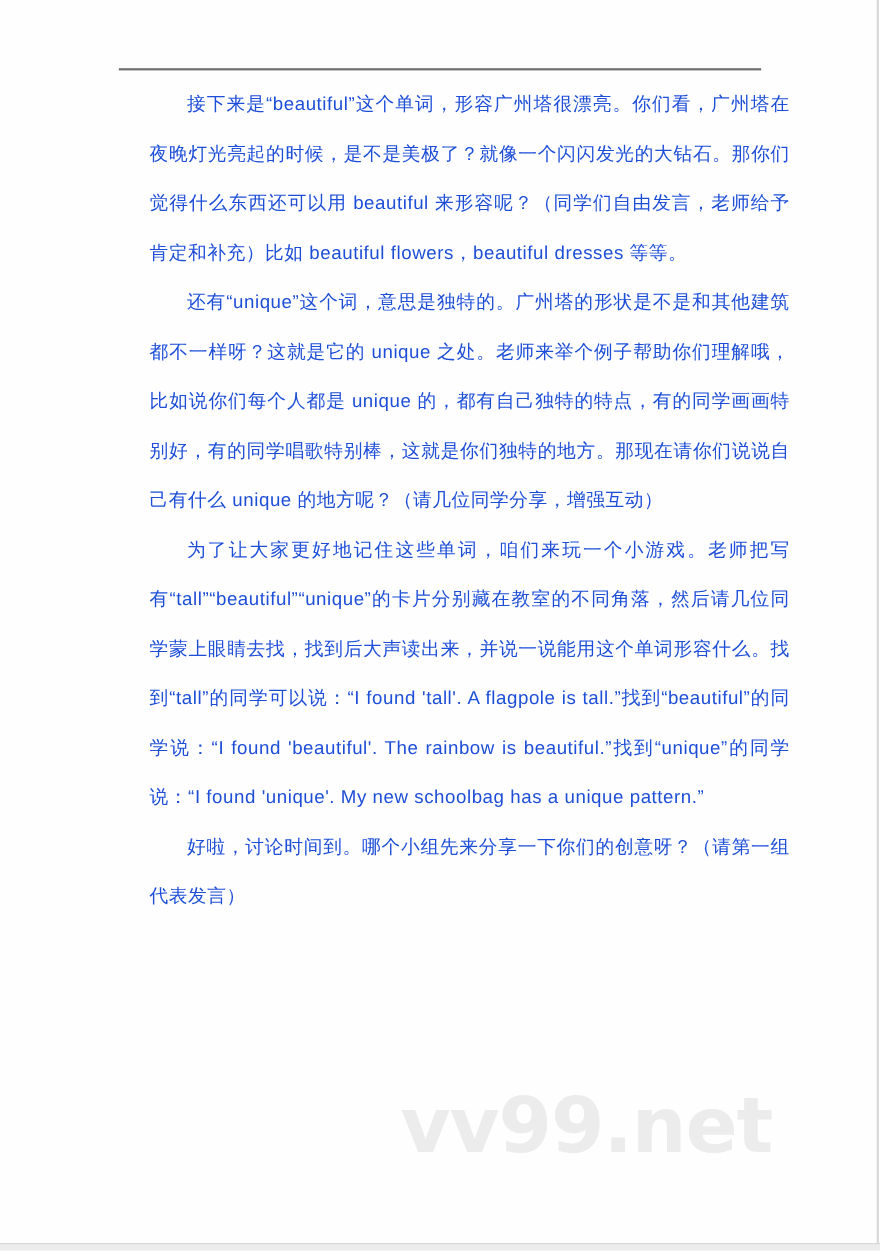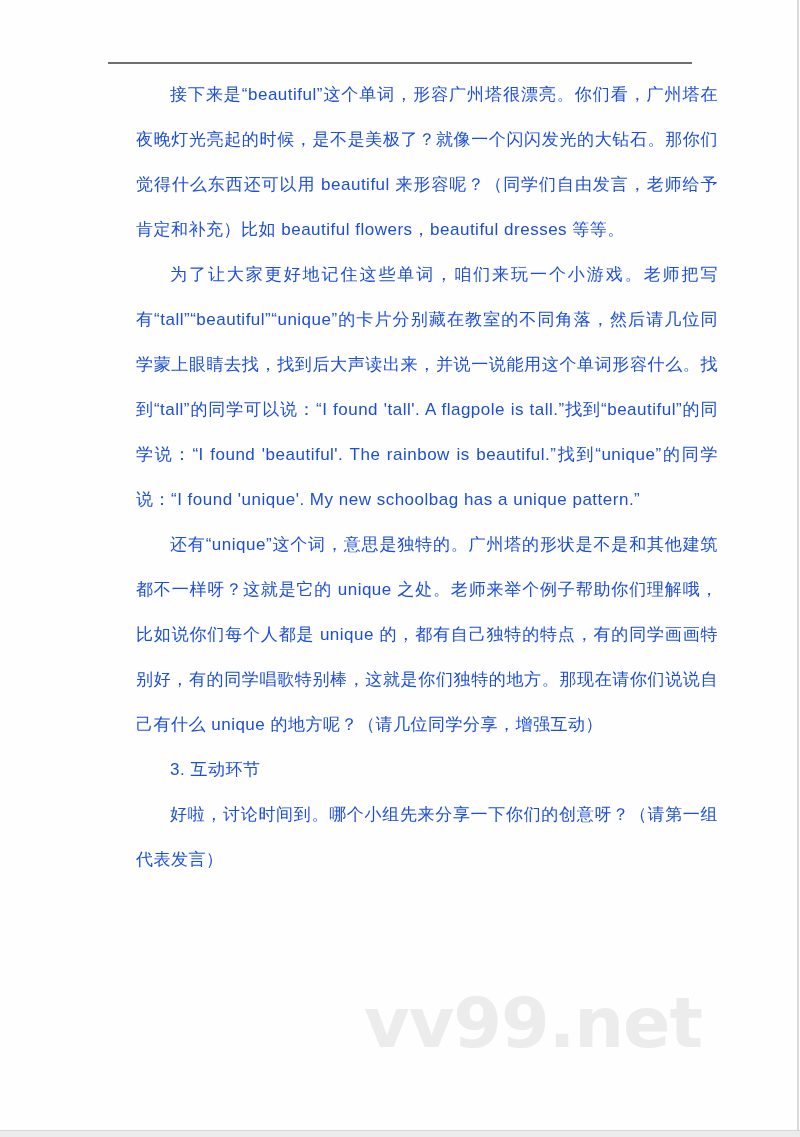--- a/index.html
+++ b/index.html
@@ -72,23 +72,22 @@
 </style>
 </head>
 <body>
 
 <div class="page">
 
   <div class="header-rule"></div>
 
   <div class="content">
     <p>接下来是“beautiful”这个单词，形容广州塔很漂亮。你们看，广州塔在夜晚灯光亮起的时候，是不是美极了？就像一个闪闪发光的大钻石。那你们觉得什么东西还可以用 beautiful 来形容呢？（同学们自由发言，老师给予肯定和补充）比如 beautiful flowers，beautiful dresses 等等。</p>
+    <p>还有“unique”这个词，意思是独特的。广州塔的形状是不是和其他建筑都不一样呀？这就是它的 unique 之处。老师来举个例子帮助你们理解哦，比如说你们每个人都是 unique 的，都有自己独特的特点，有的同学画画特别好，有的同学唱歌特别棒，这就是你们独特的地方。那现在请你们说说自己有什么 unique 的地方呢？（请几位同学分享，增强互动）</p>
     <p>为了让大家更好地记住这些单词，咱们来玩一个小游戏。老师把写有“tall”“beautiful”“unique”的卡片分别藏在教室的不同角落，然后请几位同学蒙上眼睛去找，找到后大声读出来，并说一说能用这个单词形容什么。找到“tall”的同学可以说：“I found 'tall'. A flagpole is tall.”找到“beautiful”的同学说：“I found 'beautiful'. The rainbow is beautiful.”找到“unique”的同学说：“I found 'unique'. My new schoolbag has a unique pattern.”</p>
-    <p>还有“unique”这个词，意思是独特的。广州塔的形状是不是和其他建筑都不一样呀？这就是它的 unique 之处。老师来举个例子帮助你们理解哦，比如说你们每个人都是 unique 的，都有自己独特的特点，有的同学画画特别好，有的同学唱歌特别棒，这就是你们独特的地方。那现在请你们说说自己有什么 unique 的地方呢？（请几位同学分享，增强互动）</p>
-    <p>3. 互动环节</p>
     <p>好啦，讨论时间到。哪个小组先来分享一下你们的创意呀？（请第一组代表发言）</p>
   </div>
 
   <div class="watermark">vv99.net</div>
 
   <div class="right-edge"></div>
   <div class="bottom-strip"></div>
 
 </div>
 

